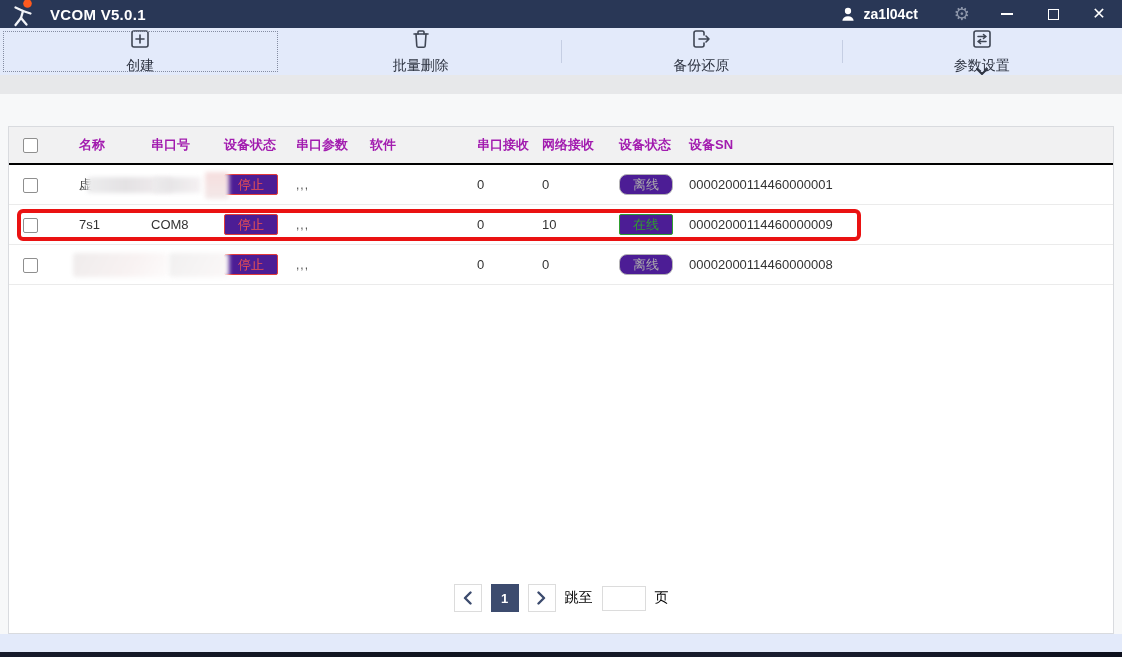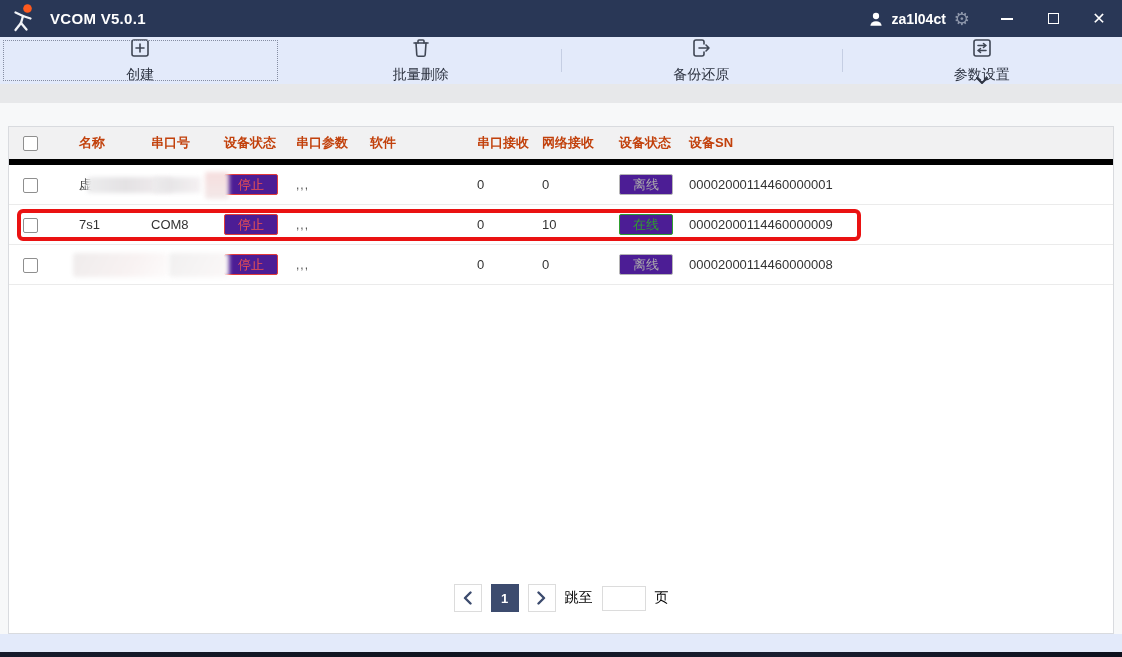--- a/index.html
+++ b/index.html
@@ -4,27 +4,27 @@
 <style>
   * { margin:0; padding:0; box-sizing:border-box; }
   html,body { width:1122px; height:657px; }
   body {
     font-family:"Liberation Sans","DejaVu Sans",sans-serif;
     background:#f7f8f9; position:relative; overflow:hidden;
     color:#333;
   }
   
   .titlebar {
-    height:37px; background:var(--titlebar-bg,#293756);
+    height:28px; background:var(--titlebar-bg,#293756);
     display:flex; align-items:center; color:#fff;
   }
   .logo { margin-left:8px; width:32px; height:32px; flex:0 0 auto; }
   .app-title { font-size:15px; font-weight:bold; margin-left:10px; letter-spacing:.3px; }
   .tb-right { margin-left:auto; display:flex; align-items:center; }
-  .user-wrap { display:flex; align-items:center; gap:6px; margin-right:8px; }
+  .user-wrap { display:flex; align-items:center; gap:6px; margin-right:36px; }
   .user-name { font-size:14px; font-weight:bold; }
   .gear { font-size:18px; color:#8e97ab; margin-right:14px; cursor:pointer; line-height:1; }
   .winbtn { width:46px; height:42px; display:flex; align-items:center; justify-content:center; cursor:pointer; }
   .min-glyph { width:12px; height:2px; background:#fff; display:block; }
   .max-glyph { width:11px; height:11px; border:1.5px solid #fff; display:block; }
   .close-glyph { font-size:16px; color:#fff; line-height:1; }
   
   .toolbar { height:47px; background:var(--toolbar-bg,#e3eafa); display:flex; position:relative; }
   .tool-btn {
     flex:1 1 0; position:relative; cursor:pointer;
@@ -42,36 +42,36 @@
   
   .main {
     position:absolute; left:8px; right:8px; top:126px; bottom:23px;
     background:#fff; border:1px solid #d9dbdf;
   }
   .grid {
     display:grid;
     grid-template-columns:62px 72px 73px 72px 74px 107px 65px 77px 70px 1fr;
     align-items:center;
   }
-  .thead { height:38px; background:#f1f1f2; border-bottom:6px solid #000000; font-weight:bold; font-size:13px; color:#c2410c; }
+  .thead { height:38px; background:#f1f1f2; border-bottom:2px solid #000000; font-weight:bold; font-size:13px; color:#a21caf; }
   .cell { padding-left:8px; overflow:hidden; white-space:nowrap; }
   .c-check { padding-left:14px; }
   .checkbox {
     width:15px; height:15px; border:1.5px solid #8f8f8f; border-radius:2px;
     background:#fff; display:inline-block; vertical-align:middle; cursor:pointer;
   }
   .trow { height:40px; border-bottom:1px solid #ebebeb; font-size:13px; position:relative; background:#fff; }
   .params { color:#555; font-size:12px; letter-spacing:1px; }
   .badge {
     display:inline-block; min-width:54px; text-align:center; padding:1px 8px;
     border:1px solid; border-radius:2px; font-size:13px; line-height:17px; background:#4c1d95;
   }
   .badge.stopped { color:var(--badge-red,#ef5350); border-color:#e23b3b; }
   .badge.online  { color:var(--badge-green,#2f9e2f); border-color:var(--badge-green,#2f9e2f); }
-  .badge.offline { color:var(--badge-gray,#ababab); border-color:#b5b5b5; }
+  .badge.offline { color:var(--badge-gray,#ababab); border-color:#b5b5b5;border-radius:8px; }
   
   .redact { position:absolute; border-radius:3px; filter:blur(2px);
     background:linear-gradient(90deg,#ececed 0%,#e4e2e4 45%,#f3eef0 100%); }
   .r1a { left:78px; top:12px; width:86px; height:16px; }
   .r1b { left:144px; top:12px; width:48px; height:16px; opacity:.8; }
   .r1c { left:196px; top:7px; width:24px; height:27px;
          background:linear-gradient(180deg,#f6dede,#f3e9e9); }
   .r3a { left:64px; top:8px; width:94px; height:24px;
          background:linear-gradient(120deg,#efecec,#f8f2f2 60%,#fdfbfb); }
   .r3b { left:160px; top:8px; width:60px; height:24px;

